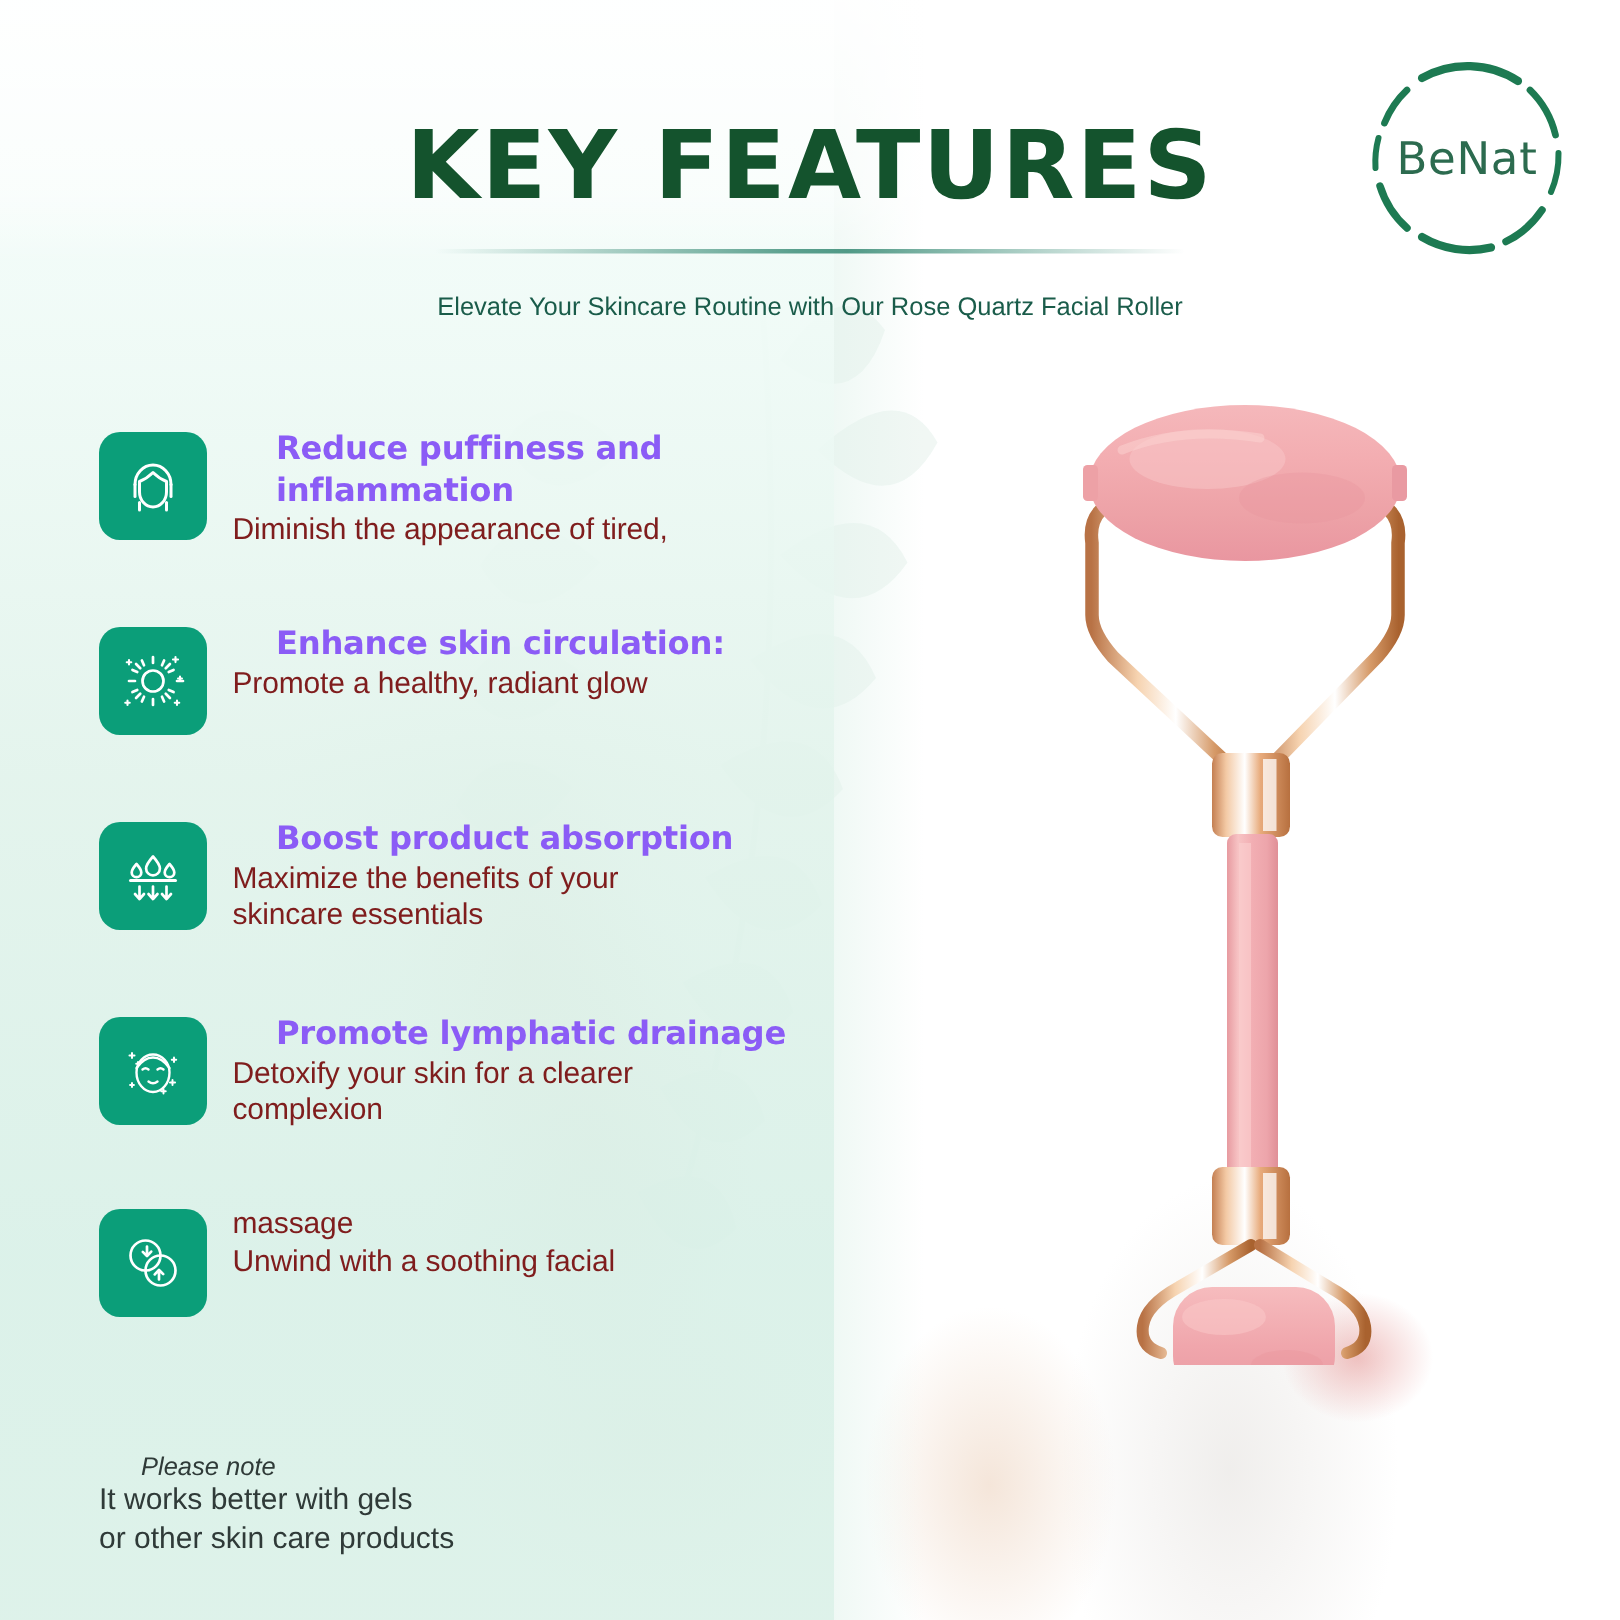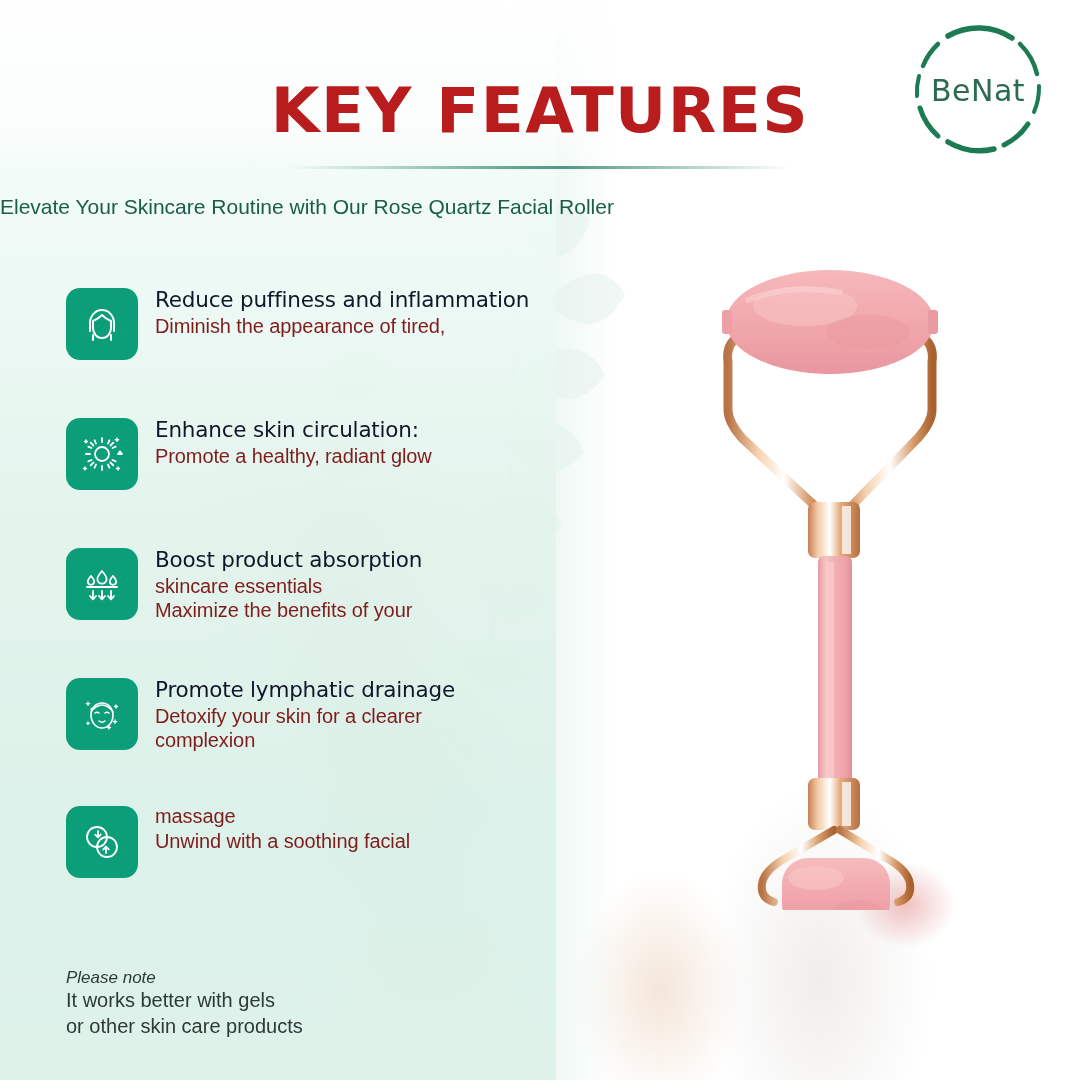--- a/index.html
+++ b/index.html
@@ -48,65 +48,66 @@
     position:absolute; left:0; top:0; width:1080px; height:176px;
     background: linear-gradient(180deg, rgba(255,255,255,.92) 0%, rgba(255,255,255,.55) 72%, rgba(255,255,255,0) 100%);
   }
 
   
   #header { position:absolute; left:0; top:0; width:1080px; }
   #page-title {
     position:absolute; left:0; top:74px; width:1080px;
     text-align:center;
     font-size:63px; font-weight:bold; letter-spacing:1.5px;
-    color:#b91c1c;
+    color:#14532d;
     font-family:"DejaVu Sans", sans-serif;
   }
   #title-divider {
     position:absolute; left:290px; top:166px; width:500px; height:3px;
     background: linear-gradient(90deg, rgba(63,143,122,0) 0%, rgba(63,143,122,.85) 48%, rgba(63,143,122,.9) 55%, rgba(63,143,122,0) 100%);
     border-radius:2px;
   }
   #page-subtitle {
     position:absolute; left:0; top:195px; width:1080px;
-    text-align:left; font-size:21px; color:#1a5c4a;
-  }
-
-  
-  #logo { position:absolute; left:900px; top:12px; width:156px; height:156px;text-decoration:underline; }
+    text-align:center; font-size:17px; color:#1a5c4a;
+  }
+
+  
+  #logo { position:absolute; left:900px; top:28px; width:156px; height:156px;text-decoration:underline; }
   #logo svg { position:absolute; inset:0; }
   #logo-text {
     position:absolute; inset:0;
     display:flex; align-items:center; justify-content:center;
     font-size:30px; color:#2c6b4f; letter-spacing:.5px;
     font-family:"DejaVu Sans", sans-serif;
   }
 
   
   #features { position:absolute; left:66px; top:288px; width:500px; }
   .feature { position:absolute; left:0; width:500px; }
   .feature-icon {
     position:absolute; left:0; top:0; width:72px; height:72px;
     background:#0b9e79; border-radius:14px;
   }
   .feature-icon svg { position:absolute; left:11px; top:11px; }
   .feature-text { position:absolute; left:89px; top:-2px; width:400px; }
   .feature-title {
-    font-size:21.5px; font-weight:normal; color:#0f172a;
+    font-size:21.5px; font-weight:bold; color:#8b5cf6;
     font-family:"DejaVu Sans", sans-serif; letter-spacing:-.2px;
     line-height:1.28;
+    margin-left:29px;
   }
   .feature-desc {
     font-size:20px; color:#7f1d1d; line-height:1.18; margin-top:1px;
     letter-spacing:-.1px;
   }
 
   
   #note { position:absolute; left:66px; top:968px; width:400px; }
-  #note-label { font-size:17px; font-style:italic; color:#2f3a38; }
+  #note-label { font-size:17px; font-style:italic; color:#2f3a38;margin-left:28px; }
   .note-line { font-size:20px; color:#2f3a38; line-height:1.28; }
 
   
   #product { position:absolute; left:690px; top:270px; width:320px; height:640px; }
 </style>
 </head>
 <body>
 
 <div id="bg-base"></div>
 <div id="bg-photo"></div>
@@ -221,22 +222,22 @@
         <path d="M25 12 q-4.6 5.2 -4.6 8 a4.6 4.6 0 0 0 9.2 0 q0 -2.8 -4.6 -8 Z"></path>
         <path d="M36 17 q-3.2 3.6 -3.2 5.6 a3.2 3.2 0 0 0 6.4 0 q0 -2 -3.2 -5.6 Z"></path>
         <path d="M10 28 h30" stroke-width="2"></path>
         <path d="M16 32 v8 M13 37 l3 3.4 l3 -3.4"></path>
         <path d="M25 32 v8 M22 37 l3 3.4 l3 -3.4"></path>
         <path d="M34 32 v8 M31 37 l3 3.4 l3 -3.4"></path>
       </svg>
     </div>
     <div class="feature-text">
       <div class="feature-title">Boost product absorption</div>
+      <div class="feature-desc">Maximize the benefits of your</div>
       <div class="feature-desc">skincare essentials</div>
-      <div class="feature-desc">Maximize the benefits of your</div>
     </div>
   </div>
 
   <div class="feature" style="top:390px;">
     <div class="feature-icon">
       <svg width="50" height="50" viewBox="0 0 50 50" fill="none" stroke="#ffffff" stroke-width="1.6" stroke-linecap="round" stroke-linejoin="round">
         <path d="M14 26 a11 12 0 0 1 22 0 a11 13 0 0 1 -11 13 a11 13 0 0 1 -11 -13 Z"></path>
         <path d="M14 23 q5 -7 11 -7 q6 0 11 7"></path>
         <path d="M18 24 q2 -1.6 4 0"></path>
         <path d="M28 24 q2 -1.6 4 0"></path>

